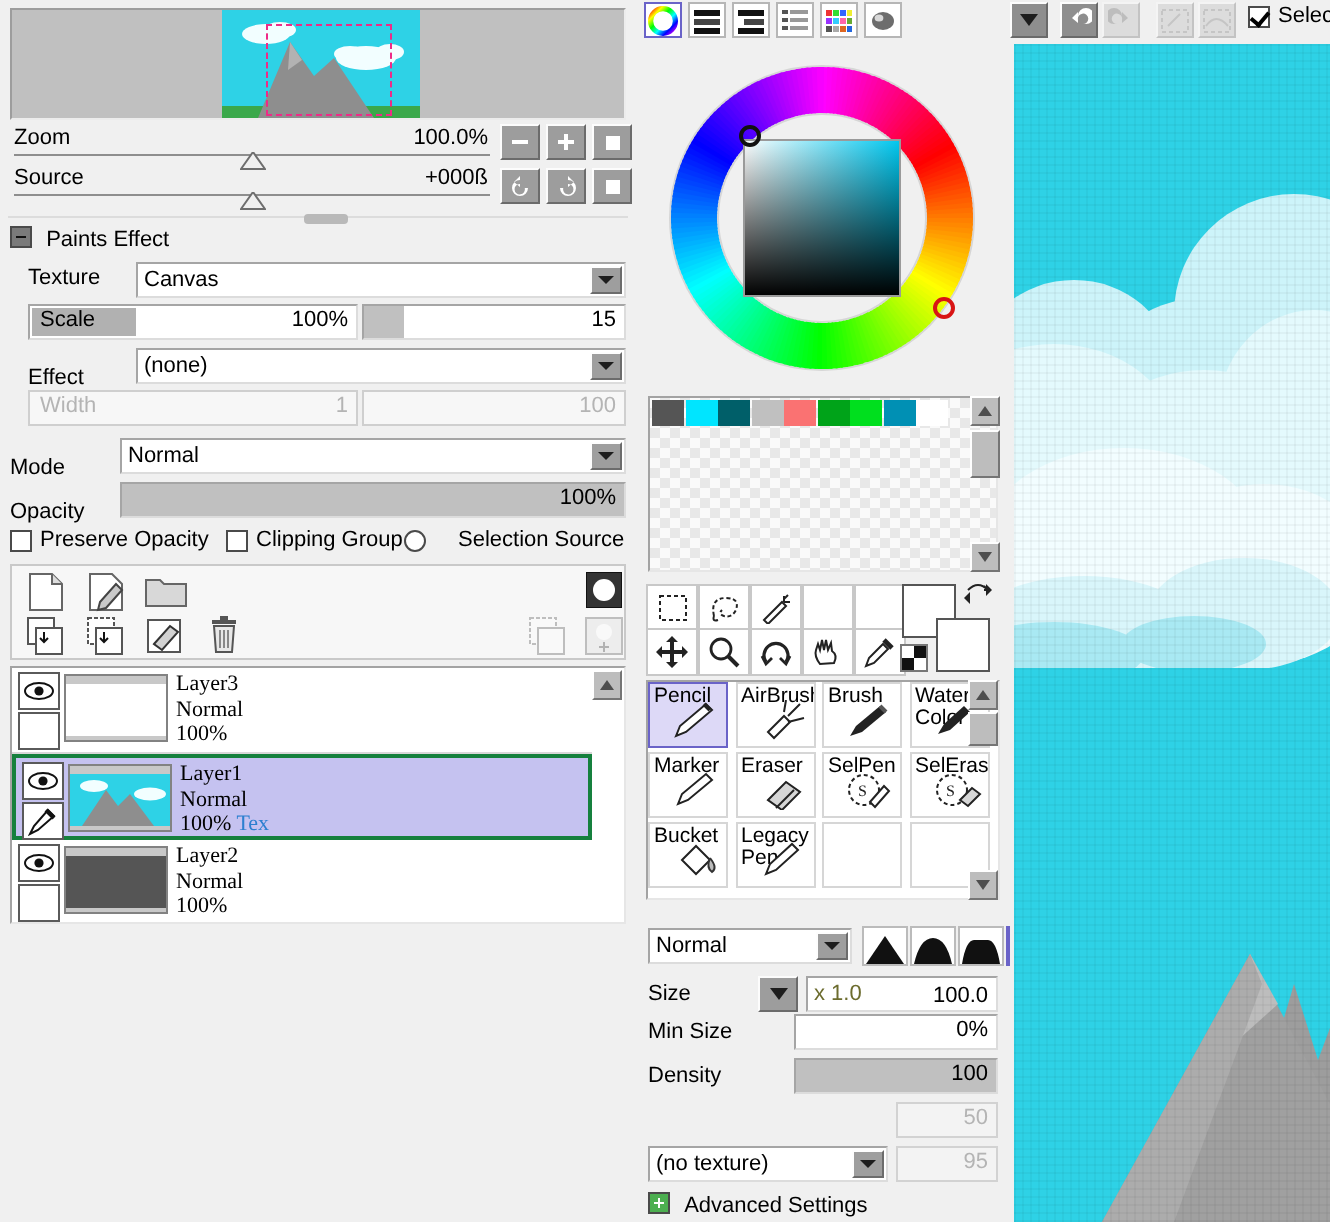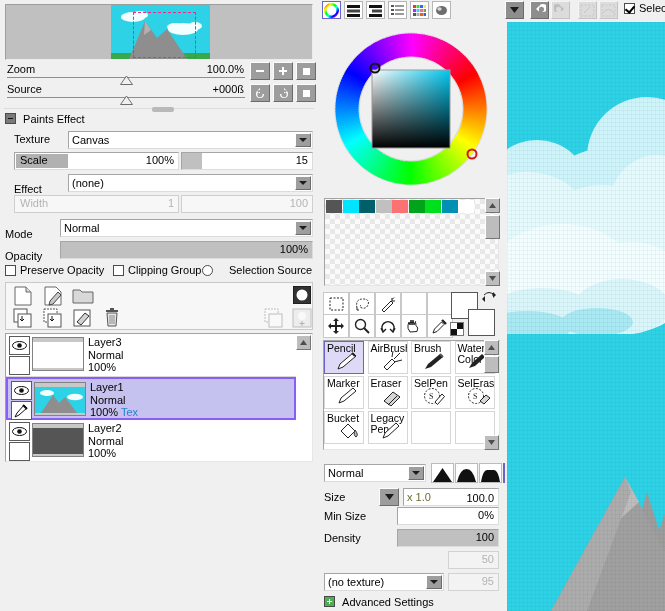--- a/index.html
+++ b/index.html
@@ -133,24 +133,24 @@
 
   
   #layerlist {
     position:absolute; left:5px; top:333px; width:308px; height:129px;
     background:#fff; border:1px solid #a3a3a3;
     border-right-color:#e6e6e6; border-bottom-color:#e6e6e6;
     overflow:hidden;
   }
   .layer-row {
     position:relative; height:43px; border-bottom:1px solid #d8d8d8;
-    display:flex; align-items:stretch;
+    display:flex; align-items:stretch;font-family:Liberation Serif, serif;
   }
   .layer-row.sel {
-    background:#c5c2f0; border:2px solid #8b5cf6; height:43px;
+    background:#c5c2f0; border:2px solid #15803d; height:43px;
   }
   .lr-icons { width:26px; padding-top:1px; }
   .eyebox, .penbox {
     width:21px; height:19px; background:#fff;
     border:1px solid #5a5a5a; margin:1px auto 0 auto;
     display:flex; align-items:center; justify-content:center;
   }
   .lr-thumb {
     width:52px; height:34px; margin:3px 4px 0 0; border:1px solid #828282;
     overflow:hidden; position:relative; background:#c8c8c8;

